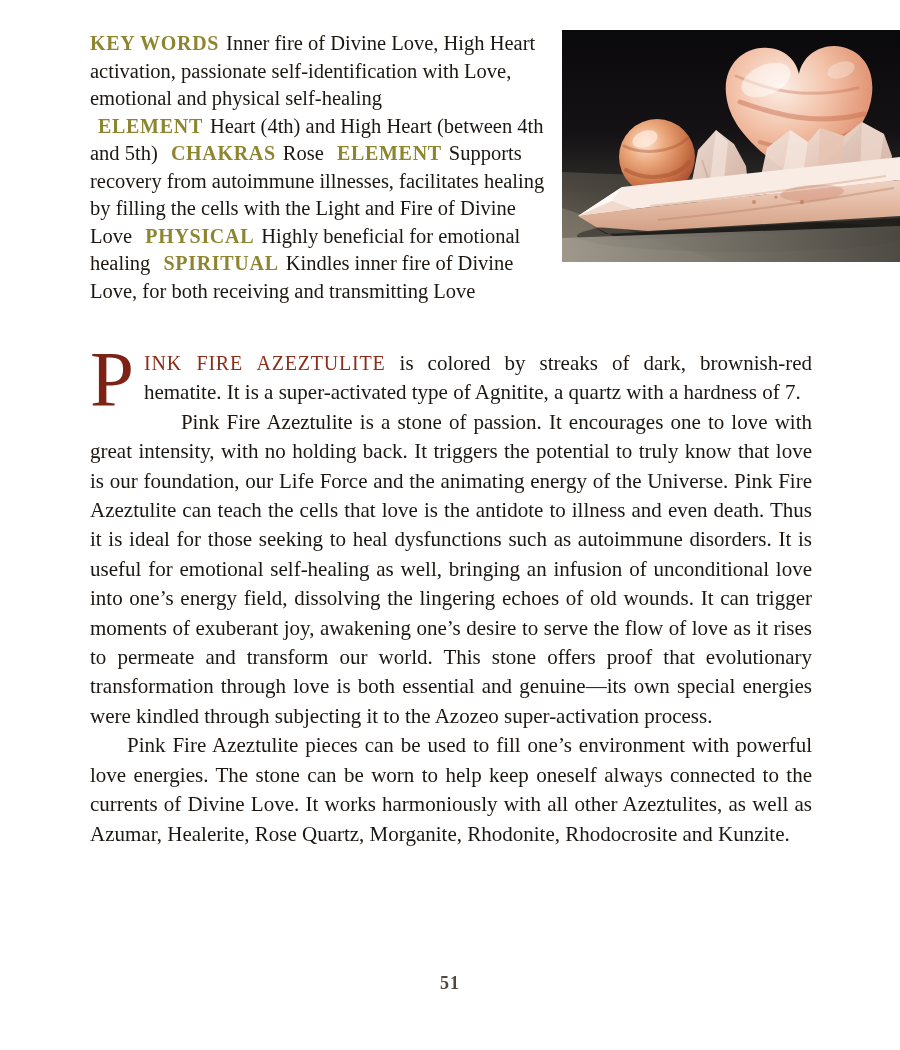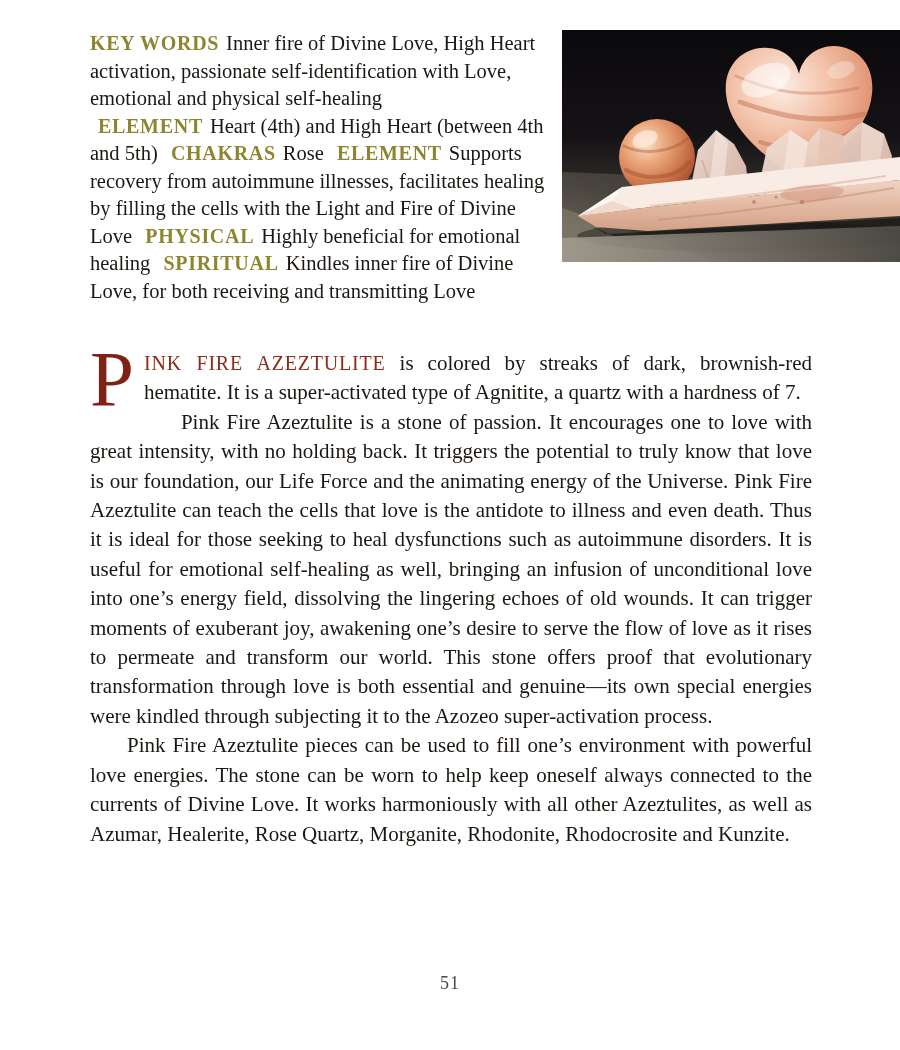--- a/index.html
+++ b/index.html
@@ -68,21 +68,21 @@
     color: #8c2c1a;
     font-size: 20px;
     letter-spacing: 0.8px;
   }
 
   .folio {
     position: absolute;
     left: 0; right: 0;
     top: 973px;
     text-align: center;
-    font-weight: normal;
+    font-weight: bold;
     font-size: 18px;
     letter-spacing: 1px;
     color: #4e4840;
   }
 </style>
 </head>
 <body>
 
 <div class="content">
 

